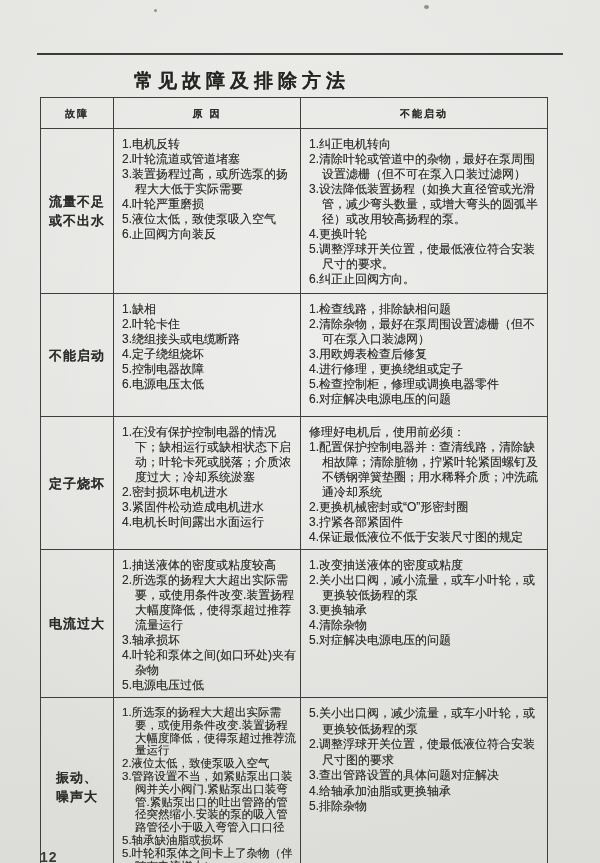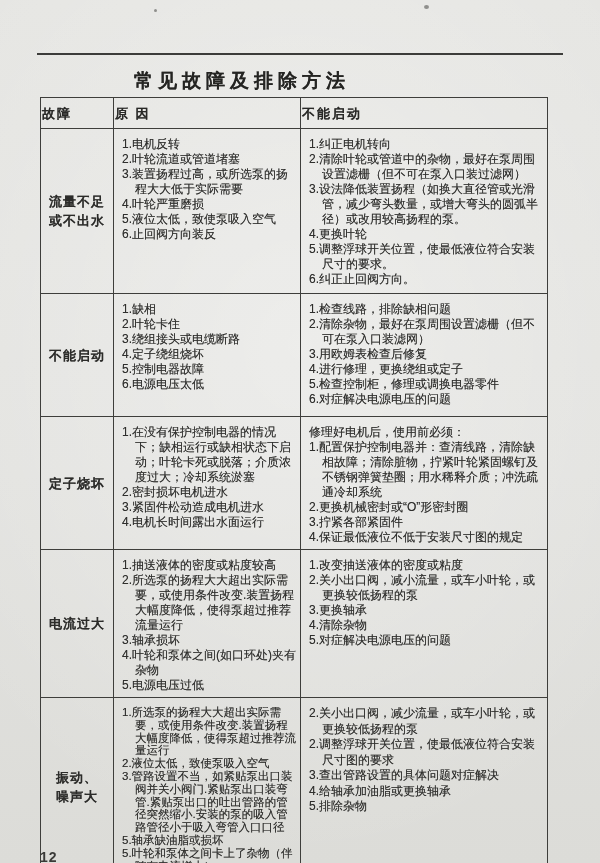--- a/index.html
+++ b/index.html
@@ -36,21 +36,21 @@
   .fault-table col.c1{width:73px;}
   .fault-table col.c2{width:187px;}
   .fault-table col.c3{width:247px;}
   .fault-table th,.fault-table td{
     border:1.5px solid #3e3e3b;vertical-align:top;
     font-size:12px;line-height:15px;
     text-shadow:0 0 .4px rgba(40,40,40,.55);
   }
   .fault-table thead tr{height:31px;}
   .fault-table th{
-    font-size:13px;font-weight:bold;text-align:left;vertical-align:middle;
+    font-size:10px;font-weight:bold;text-align:center;vertical-align:middle;
     letter-spacing:2px;color:#29292七;margin-top:24px;
   }
   .fault-table th{color:#292927;}
   tbody tr:nth-child(1){height:165px;}
   tbody tr:nth-child(2){height:123px;}
   tbody tr:nth-child(3){height:124px;}
   tbody tr:nth-child(4){height:135px;}
   tbody tr:nth-child(5){height:163px;}
   td.fault-cell{
     text-align:center;vertical-align:middle;
@@ -176,21 +176,21 @@
             <div>噪声大</div>
           </td>
           <td class="causes-cell">
             <div class="list-item">1.所选泵的扬程大大超出实际需要，或使用条件改变.装置扬程大幅度降低，使得泵超过推荐流量运行</div>
             <div class="list-item">2.液位太低，致使泵吸入空气</div>
             <div class="list-item">3.管路设置不当，如紧贴泵出口装阀并关小阀门.紧贴泵出口装弯管.紧贴泵出口的吐出管路的管径突然缩小.安装的泵的吸入管路管径小于吸入弯管入口口径</div>
             <div class="list-item">5.轴承缺油脂或损坏</div>
             <div class="list-item">5.叶轮和泵体之间卡上了杂物（伴随有电流增大）</div>
           </td>
           <td class="remedies-cell">
-            <div class="list-item">2.关小出口阀，减少流量，或车小叶轮，或更换较低扬程的泵</div>
+            <div class="list-item">5.关小出口阀，减少流量，或车小叶轮，或更换较低扬程的泵</div>
             <div class="list-item">2.调整浮球开关位置，使最低液位符合安装尺寸图的要求</div>
             <div class="list-item">3.查出管路设置的具体问题对症解决</div>
             <div class="list-item">4.给轴承加油脂或更换轴承</div>
             <div class="list-item">5.排除杂物</div>
           </td>
         </tr>
       </tbody>
   </table>
 
   <div class="page-number">12</div>

